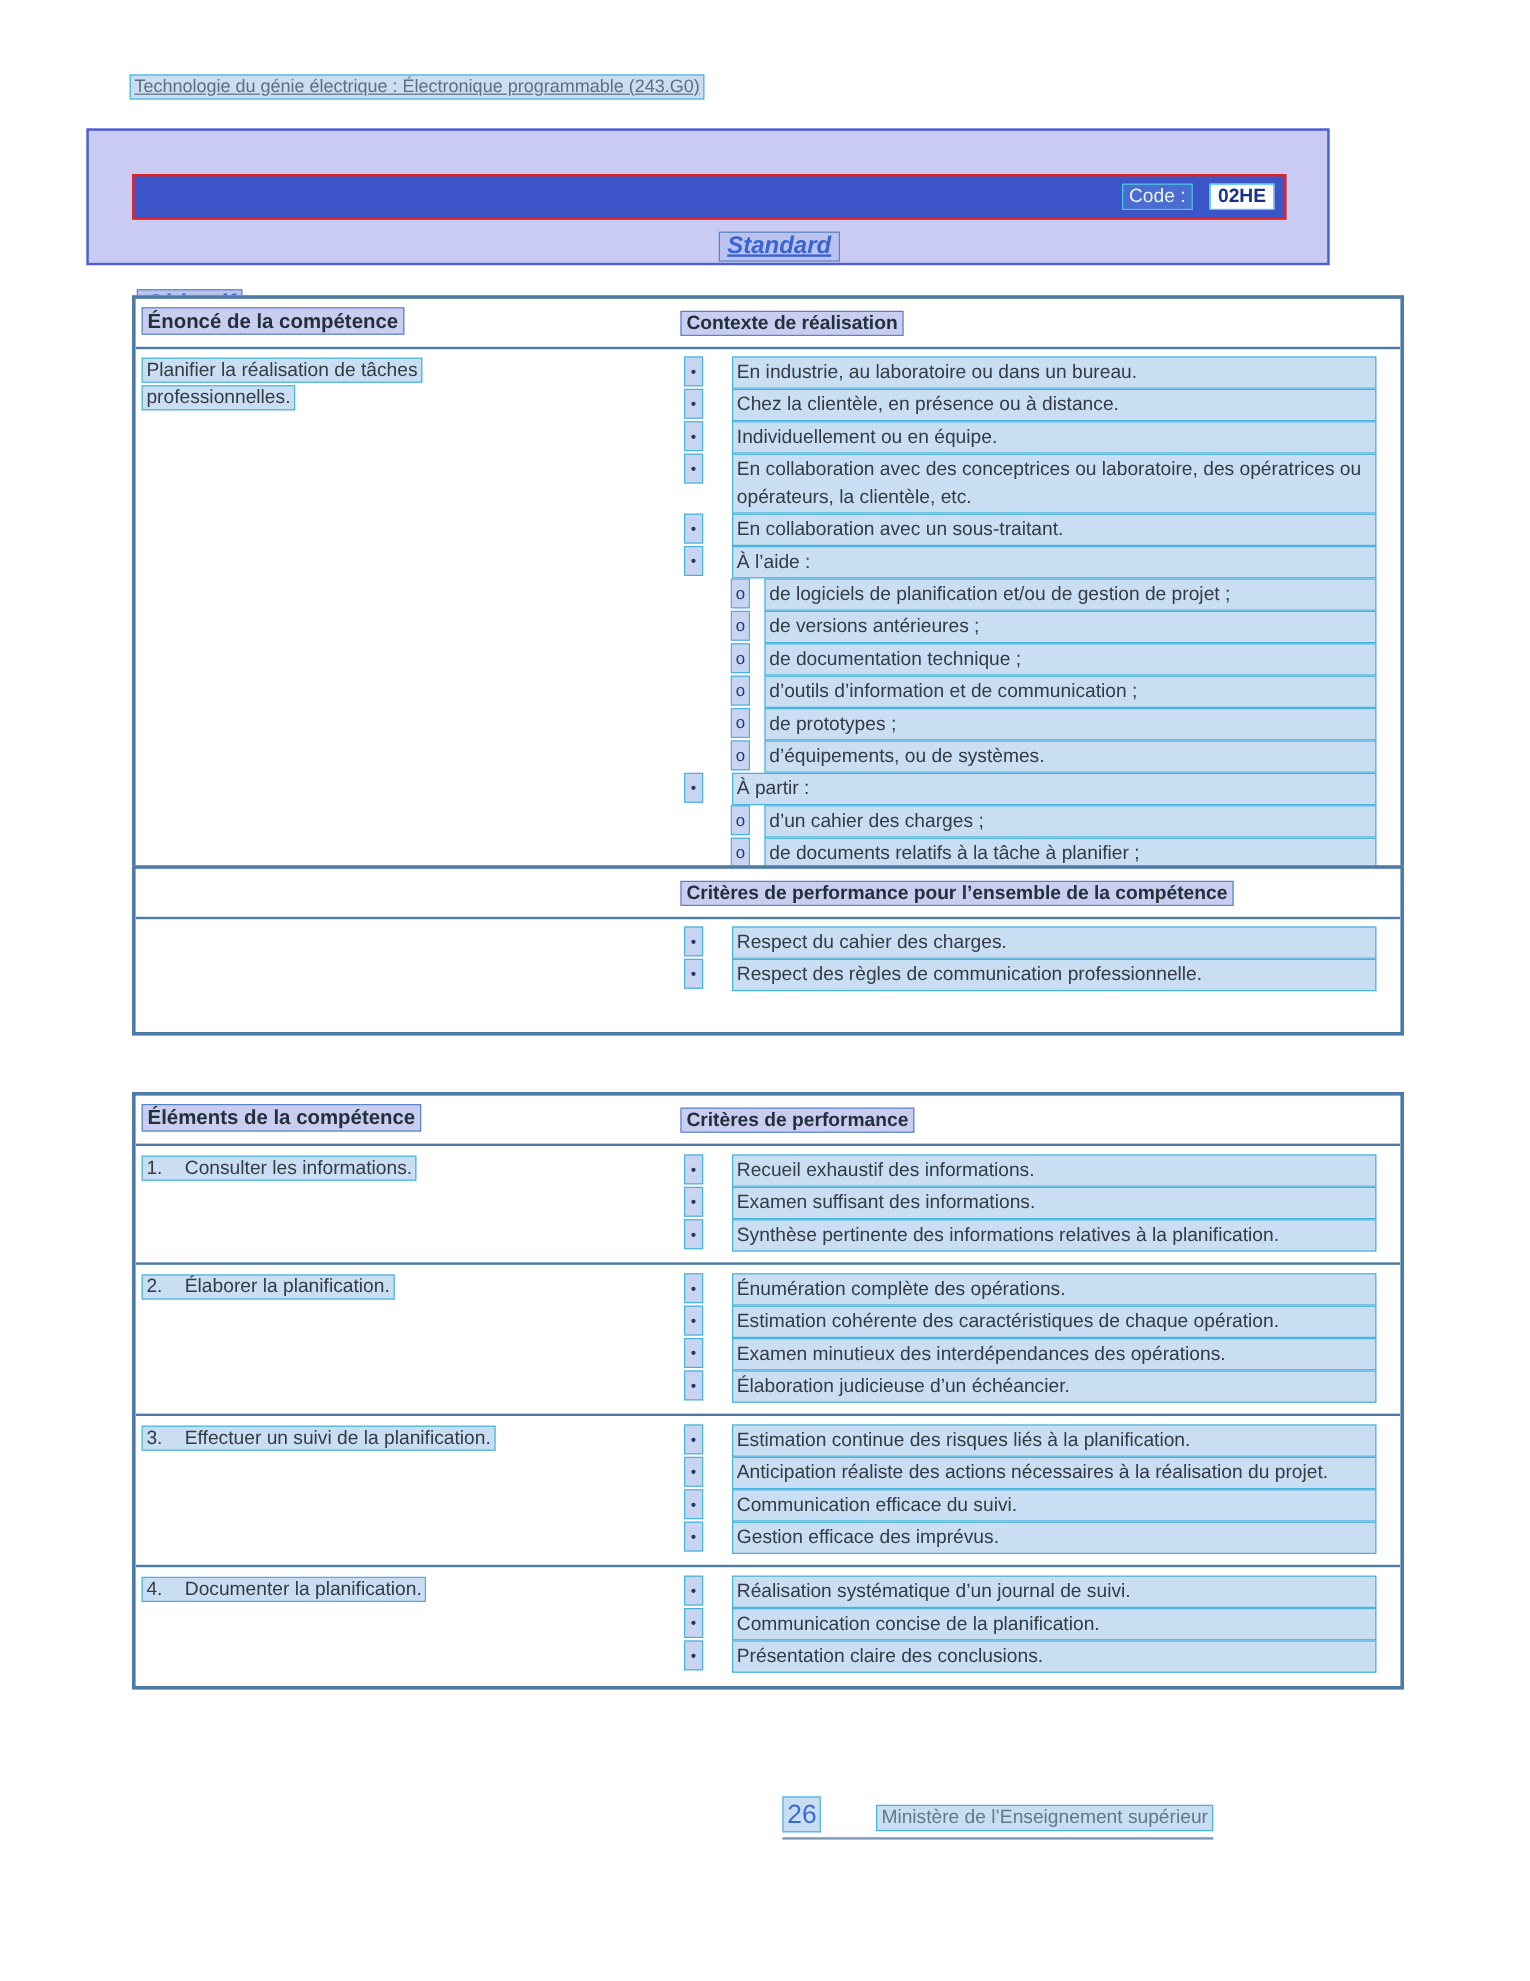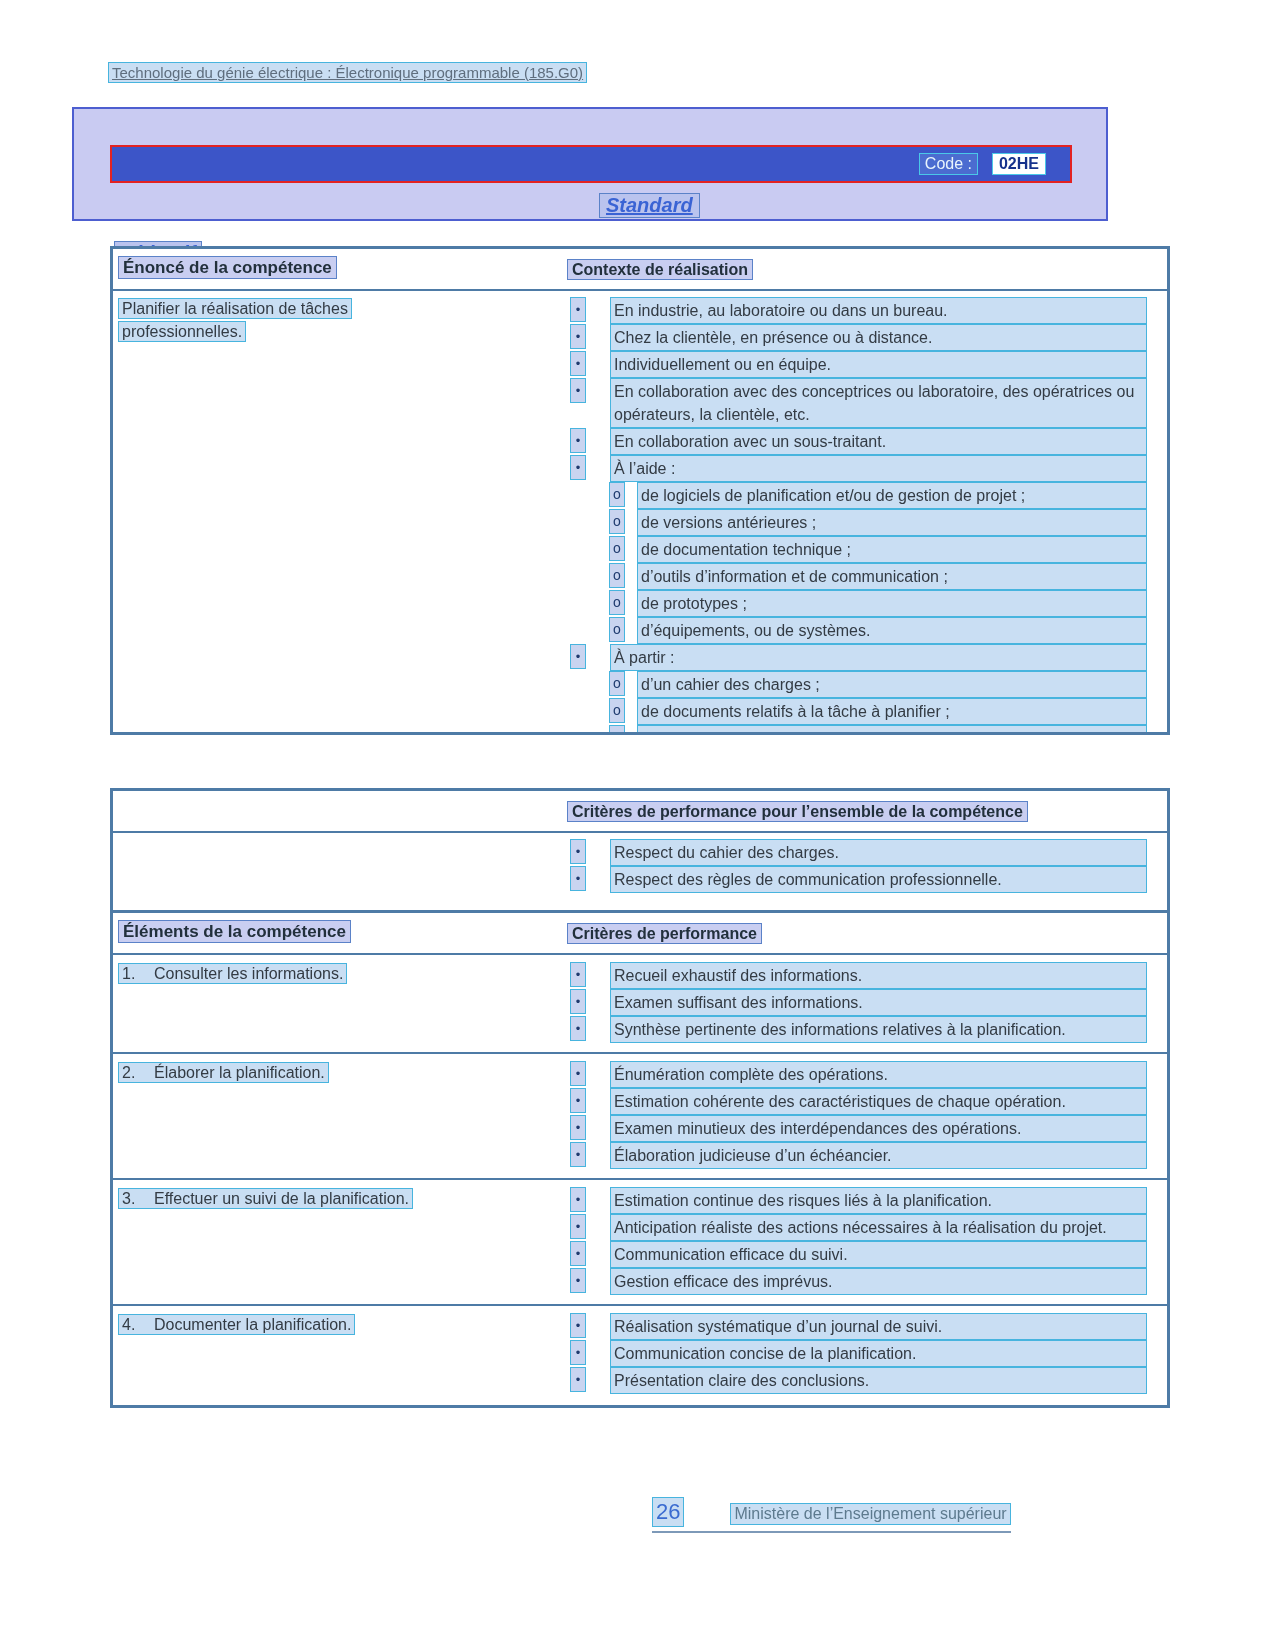--- a/index.html
+++ b/index.html
@@ -14,35 +14,35 @@
 
   
   .doc-header{position:absolute;left:108px;top:64px;font-size:15px;color:#5f6e7e;}
   .doc-header .hl{text-decoration:underline;}
 
   
   .lavender-box{position:absolute;left:72px;top:107px;width:1036px;height:114px;
       background:#c9cbf2;border:2px solid #4d5ed0;box-sizing:border-box;}
   .blue-banner{position:absolute;left:36px;top:36px;width:962px;height:38px;
       background:#3c55c8;border:2px solid #e32222;box-sizing:border-box;
-      display:flex;align-items:center;justify-content:flex-end;gap:14px;padding-right:24px;}
+      display:flex;align-items:center;justify-content:flex-end;gap:14px;padding-right:8px;}
   .code-label{color:#e8f4fc;font-size:16px;border:1px solid #4ac8e8;
       background:rgba(120,180,230,0.25);padding:1px 5px;}
   .code-value{color:#16328c;font-size:16px;font-weight:bold;border:1px solid #4ac8e8;
       background:#ffffff;padding:1px 6px;}
   .colhead{position:absolute;top:84px;font-size:20px;font-weight:bold;font-style:italic;
       text-decoration:underline;color:#3a63d4;background:#bac3ee;border:1px solid #5b82c8;padding:0 6px;}
   .colhead.obj{left:40px;margin-top:48px;}
   .colhead.std{left:525px;}
 
   
   .tbl{position:absolute;left:110px;width:1060px;border:3px solid #4e7ba6;
        box-sizing:border-box;background:#fff;overflow:hidden;}
   .tbl1{top:246px;height:489px;}
-  .tbl2{top:788px;min-height:142px;}
+  .tbl2{top:721px;min-height:142px;}
   .tbl3{top:910px;min-height:498px;}
   .trow{display:grid;grid-template-columns:454px 1fr;}
   .thead{padding:9px 0 8px;border-bottom:2px solid #4e7ba6;font-weight:bold;font-size:17px;color:#22303c;}
   .tbody{padding:6px 0 8px;}
   .cell-l{padding-left:5px;}
   .statement-cell{padding-right:120px;font-size:16px;line-height:23px;}
   .elem-cell{padding-right:10px;font-size:16px;line-height:23px;}
   .cell-r{padding-right:6px;font-size:16px;line-height:23px;}
   .cr-narrow{padding-right:74px;line-height:23px;}
 
@@ -67,21 +67,21 @@
       border-bottom:2px solid #7d99b8;padding-bottom:4px;}
   .page-num{font-size:22px;color:#3a6bd0;}
   .ministry{font-size:16px;color:#5d7a8e;}
 </style>
 </head>
 <body>
 
 <div class="page">
 
   <div class="doc-header">
-    <span class="hl">Technologie du génie électrique : Électronique programmable (185.G0)</span>
+    <span class="hl">Technologie du génie électrique : Électronique programmable (243.G0)</span>
   </div>
 
   <div class="lavender-box">
     <div class="blue-banner">
       <span class="code-label">Code :</span>
       <span class="code-value">02HE</span>
     </div>
     <span class="colhead obj">Objectif</span>
     <span class="colhead std">Standard</span>
   </div>

